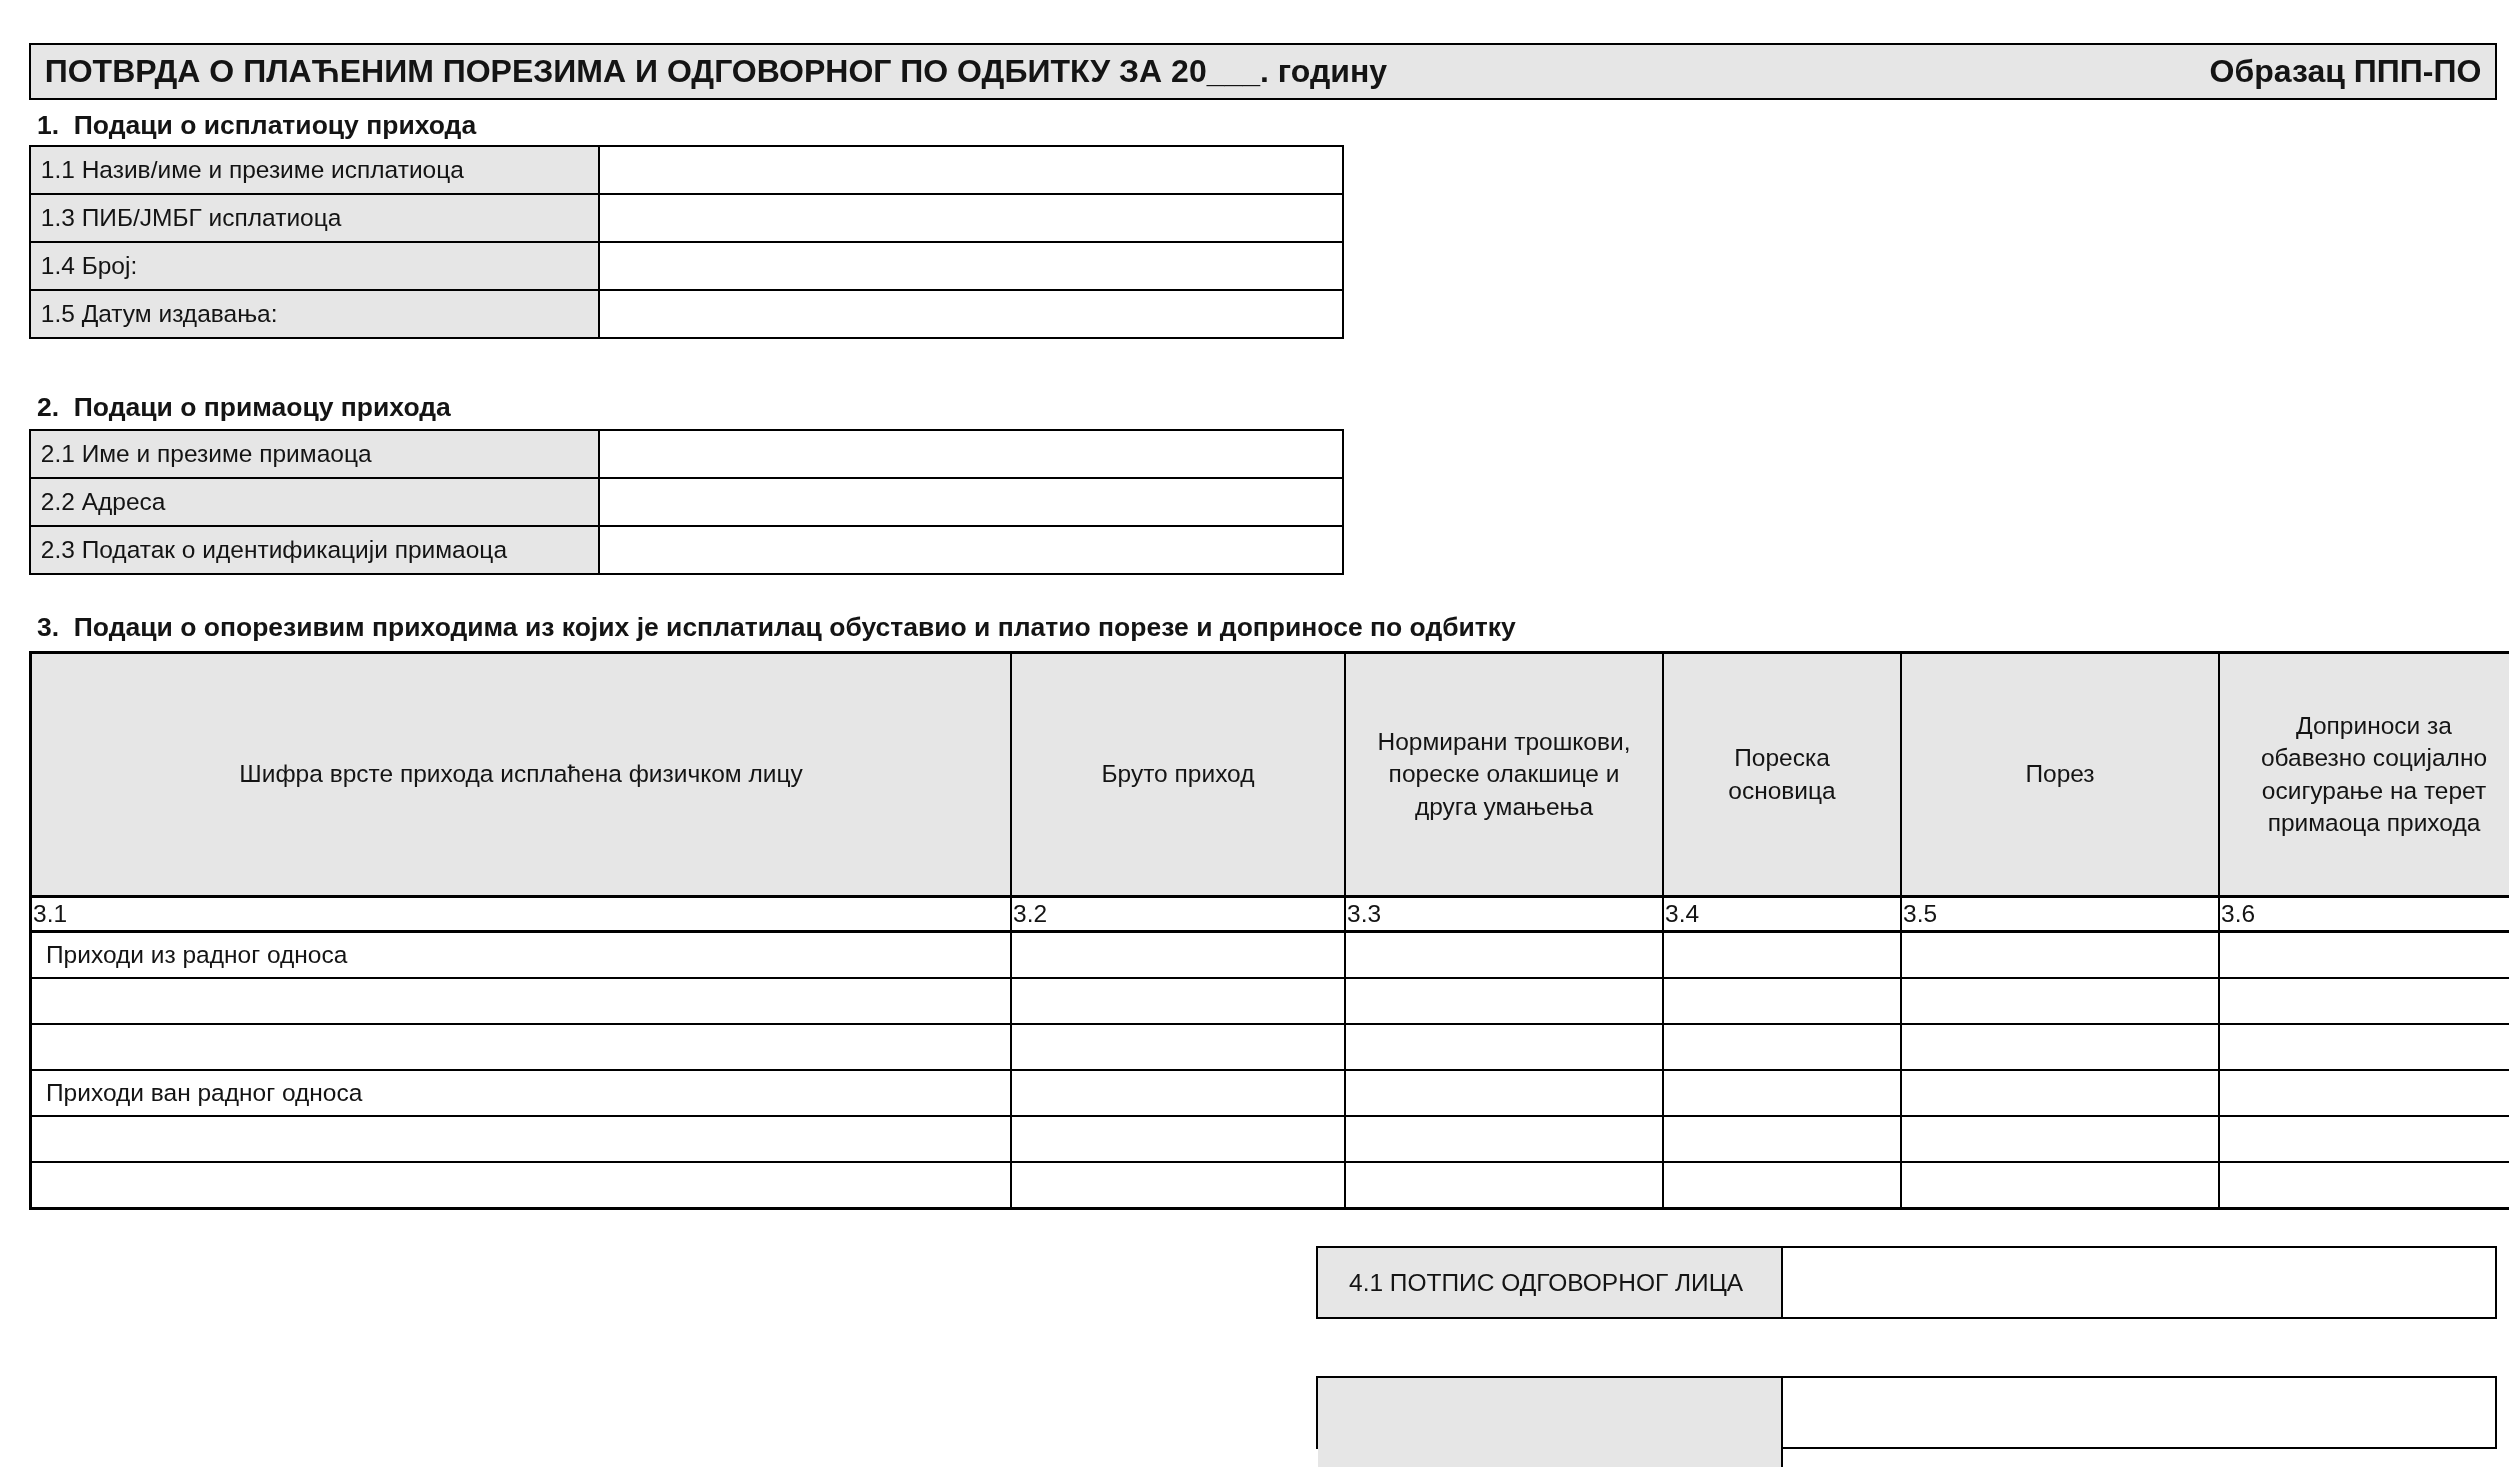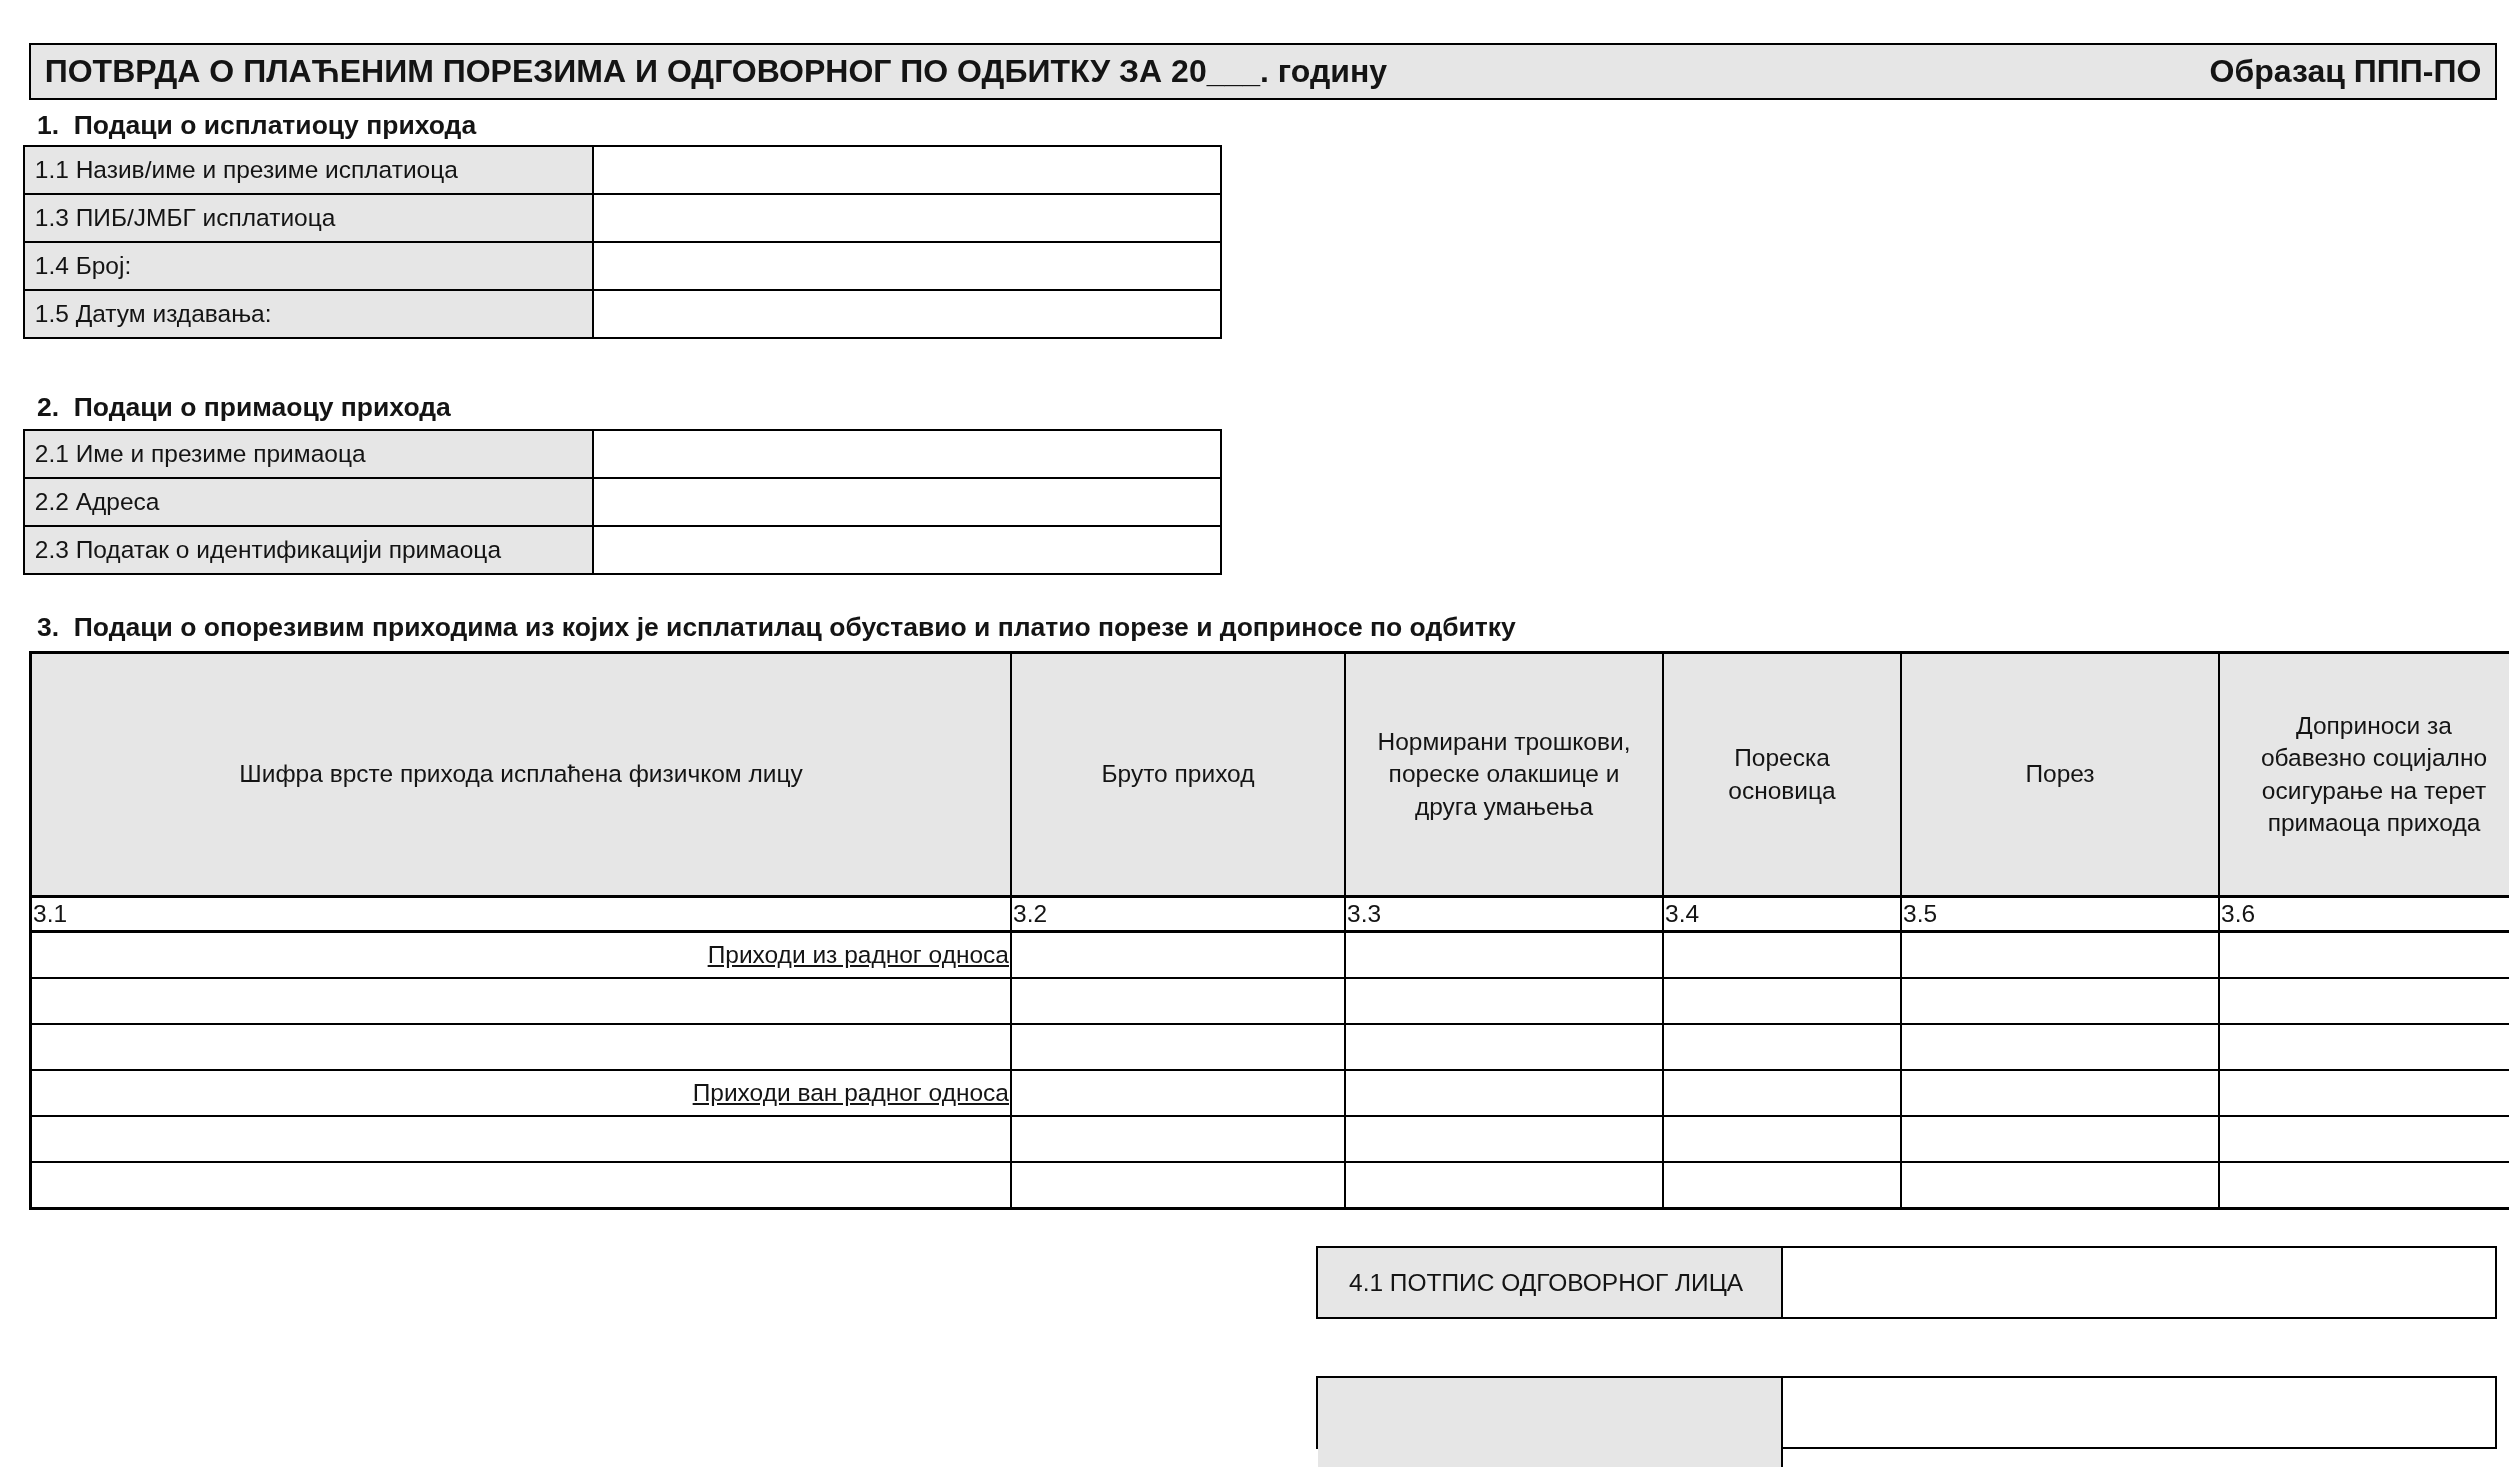--- a/index.html
+++ b/index.html
@@ -23,42 +23,42 @@
     position: absolute; left: 37px;
     font-weight: bold; font-size: 26.5px; white-space: nowrap;
   }
   .h1 { top: 110px; }
   .h2 { top: 392px; }
   .h3 { top: 612px; }
 
   table { border-collapse: collapse; table-layout: fixed; }
 
   
-  .kv-table { position: absolute; left: 23px; width: 1199px; border: 2.9px solid #000; }
+  .kv-table { position: absolute; left: 29px; width: 1315px; border: 2.9px solid #000; }
   .t1 { top: 145px; }
   .t2 { top: 429px; padding-left: 22px; }
   .kv-table td {
     border: 2px solid #000; height: 46px; font-size: 24.5px;
     padding: 0 9.8px; box-sizing: content-box; vertical-align: middle;
   }
   .kv-table td.lbl { width: 547px; background: #e6e6e6; }
   .kv-table td.val { background: #ffffff; }
 
   
   .big-table { position: absolute; left: 29px; top: 651px; width: 2470px; border: 3.9px solid #000; }
   .big-table td { border: 2px solid #000; font-size: 24.5px; vertical-align: middle; }
   .big-table tr.hdr td {
     height: 241px; background: #e6e6e6; text-align: center;
     padding: 0 23.5px; line-height: 1.32; border-bottom: 3.9px solid #000;
   }
   .big-table tr.codes td {
     height: 30px; background: #fff; border-bottom: 3.9px solid #000;
   }
   .big-table tr.body td { height: 42px; background: #fff; border-bottom: 2.9px solid #000; }
-  .big-table tr.body td:first-child { text-align: right; padding-left: 26px; text-decoration: underline; }
+  .big-table tr.body td:first-child { text-align: left; padding-left: 14px; }
   .c1 { width: 931px; } .c2 { width: 285px; } .c3 { width: 269px; }
   .c4 { width: 189px; } .c5 { width: 269px; } .c6 { width: 261px; }
 
   
   .bottom-box {
     position: absolute; left: 1316px; width: 1181px; height: 73px;
     border: 2.9px solid #000; box-sizing: border-box; display: flex; background: #fff;
   }
   .b4 { top: 1246px; }
   .b5 { top: 1376px; flex-direction: column; }

